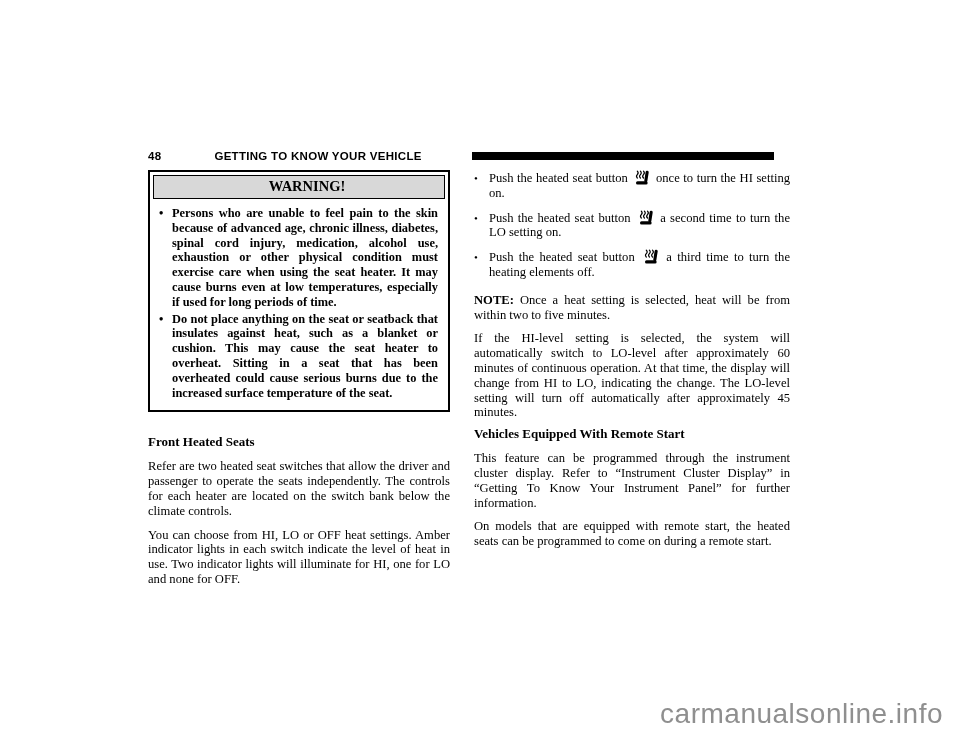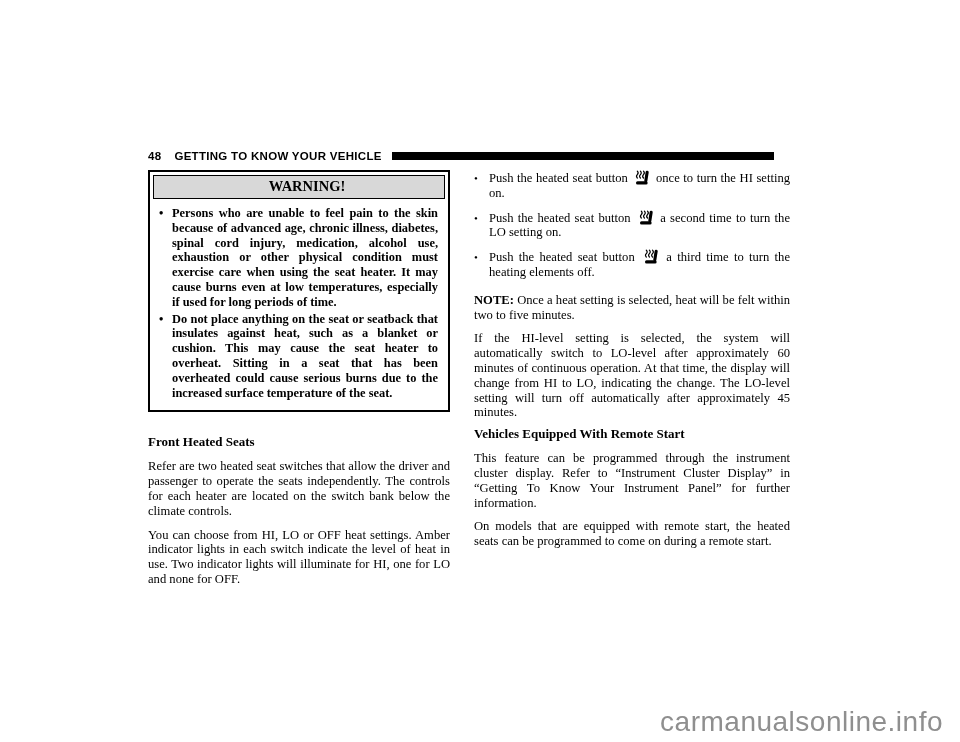--- a/index.html
+++ b/index.html
@@ -16,20 +16,21 @@
     width: 642px;
   }
   .header-row {
     display: flex;
     align-items: center;
     font-family: "Liberation Sans", sans-serif;
     font-weight: bold;
     font-size: 11.5px;
     letter-spacing: 0.3px;
     white-space: nowrap;
+    gap: 40px;
   }
   .page-num { margin-right: 13px; }
   .header-bar {
     flex: 1;
     height: 8px;
     background: #000;
     margin-left: 10px;
     margin-right: 16px;
   }
   .columns {
@@ -92,21 +93,21 @@
     vertical-align: -3px;
     margin: 0 2px;
   }
   .note { margin-top: 13px; }
   .note-label { font-weight: bold; margin-top: 44px; }
   .col-right h3 { margin-top: 6px; }
 
   .watermark {
     position: absolute;
     right: 17px;
-    bottom: 4px;
+    bottom: 12px;
     font-family: "Liberation Sans", sans-serif;
     font-size: 28px;
     color: #8f8f8f;
     letter-spacing: 0.5px;
   }
 </style>
 </head>
 <body>
 
 <div class="content">
@@ -195,21 +196,21 @@
               <path d="M7.4 1.2 q1.7 1.7 0 3.4 q-1.7 1.7 0 3.4"></path>
               <path d="M10.5 1.2 q1.7 1.7 0 3.4 q-1.7 1.7 0 3.4"></path>
             </g>
           </svg>
           <span>a third time to turn the heating elements off.</span>
         </span>
       </div>
 
       <p class="note">
         <span class="note-label">NOTE:</span>
-        <span>Once a heat setting is selected, heat will be felt within two to five minutes.</span>
+        <span>Once a heat setting is selected, heat will be from within two to five minutes.</span>
       </p>
 
       <p>If the HI-level setting is selected, the system will automatically switch to LO-level after approximately 60 minutes of continuous operation. At that time, the display will change from HI to LO, indicating the change. The LO-level setting will turn off automatically after approximately 45 minutes.</p>
 
       <h3>Vehicles Equipped With Remote Start</h3>
       <p>This feature can be programmed through the instrument cluster display. Refer to “Instrument Cluster Display” in “Getting To Know Your Instrument Panel” for further information.</p>
       <p>On models that are equipped with remote start, the heated seats can be programmed to come on during a remote start.</p>
 
     </div>
   </div>

